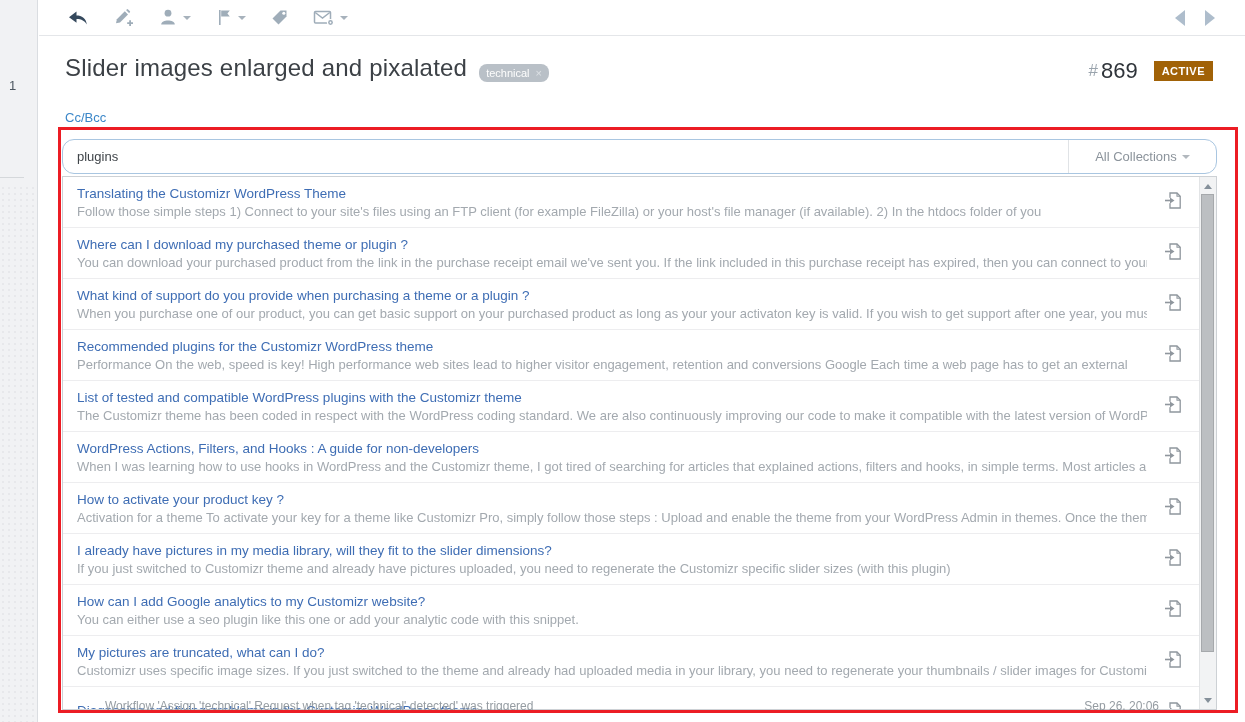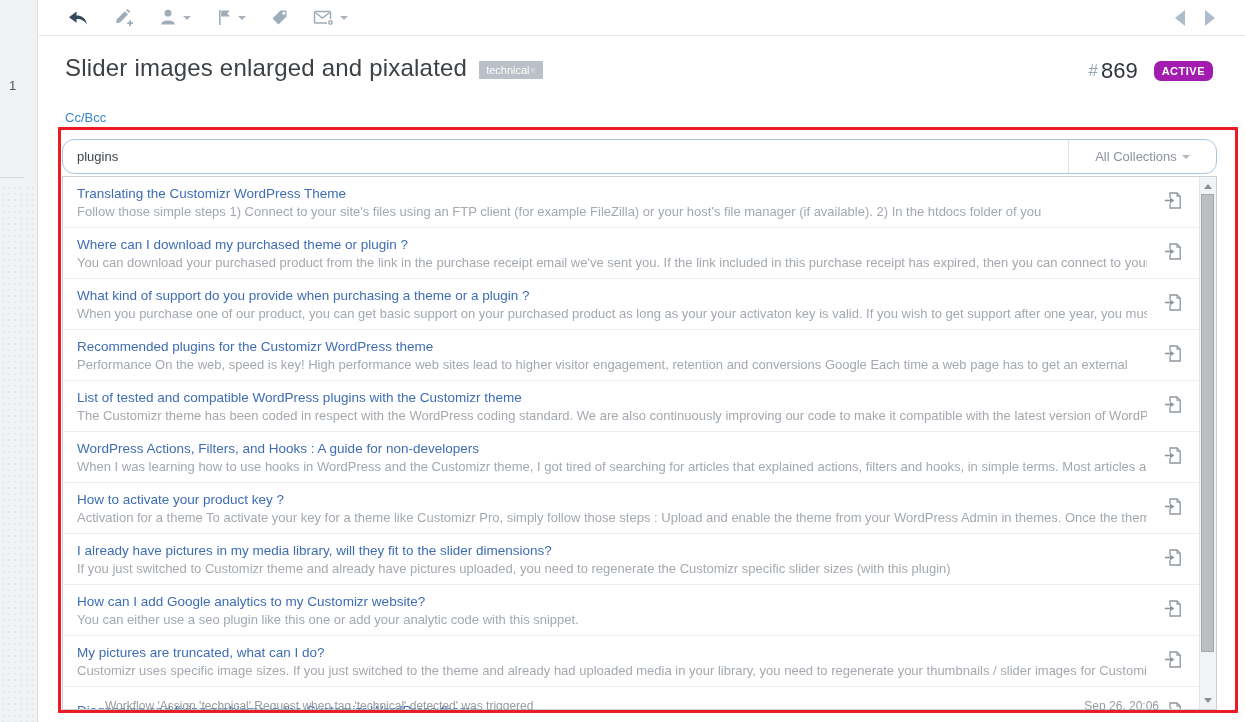--- a/index.html
+++ b/index.html
@@ -22,31 +22,31 @@
   .tb-btn { display:flex; align-items:center; margin-right:24px; cursor:pointer; }
   .tb-btn svg { display:block; }
   .caret { width:0; height:0; border:4px solid transparent; border-top-color:#a7b2bc;
            margin-left:5px; margin-top:4px; }
   .nav-arrows { position:absolute; right:30px; top:10px; display:flex; gap:20px; }
   .tri { width:0; height:0; border-top:8px solid transparent; border-bottom:8px solid transparent; }
   .tri-left  { border-right:10px solid #aebdcc; }
   .tri-right { border-left:10px solid #aebdcc; }
 
   
-  .title-row { position:absolute; left:65px; top:54px; display:flex; align-items:center; z-index:2; }
+  .title-row { position:absolute; left:65px; top:54px; display:flex; align-items:flex-end; z-index:2; }
   .page-title { font-size:24px; font-weight:400; color:#3c4146; letter-spacing:.2px; }
   .tag-badge { margin-left:12px; margin-top:4px; background:#b9c0c7; color:#fdfdfd;
-               font-size:11px; padding:3px 7px; border-radius:0; display:flex;
-               align-items:center; }
+               font-size:11px; padding:3px 7px; border-radius:8px; display:flex;
+               align-items:center; gap:6px; }
   .tag-x { color:#dde1e5; cursor:pointer; font-size:11px; }
   .right-cluster { position:absolute; right:32px; top:58px; display:flex; align-items:center; z-index:2; }
   .hash { color:#9aa4ad; font-size:17px; margin-right:3px; }
   .ticket-num { color:#2f343a; font-size:22px; }
-  .active-badge { margin-left:16px; background:#a21caf; color:#fff; font-weight:bold;
-                  font-size:11px; letter-spacing:.5px; padding:4px 8px; border-radius:7px; }
+  .active-badge { margin-left:16px; background:#a16207; color:#fff; font-weight:bold;
+                  font-size:11px; letter-spacing:.5px; padding:4px 8px; border-radius:0; }
 
   .ccbcc { position:absolute; left:65px; top:110px; color:#3a86c8; font-size:13px;
            text-decoration:none; z-index:2; cursor:pointer; }
 
   
   .searchbar { position:absolute; left:62px; top:139px; width:1155px; height:35px;
                border:1px solid #a9c6e1; border-radius:12px; background:#fff;
                display:flex; z-index:2; }
   .search-input { flex:1; border:none; outline:none; padding:0 14px; font-size:13px;
                   color:#3f4449; font-family:"Liberation Sans", sans-serif; background:transparent; }

